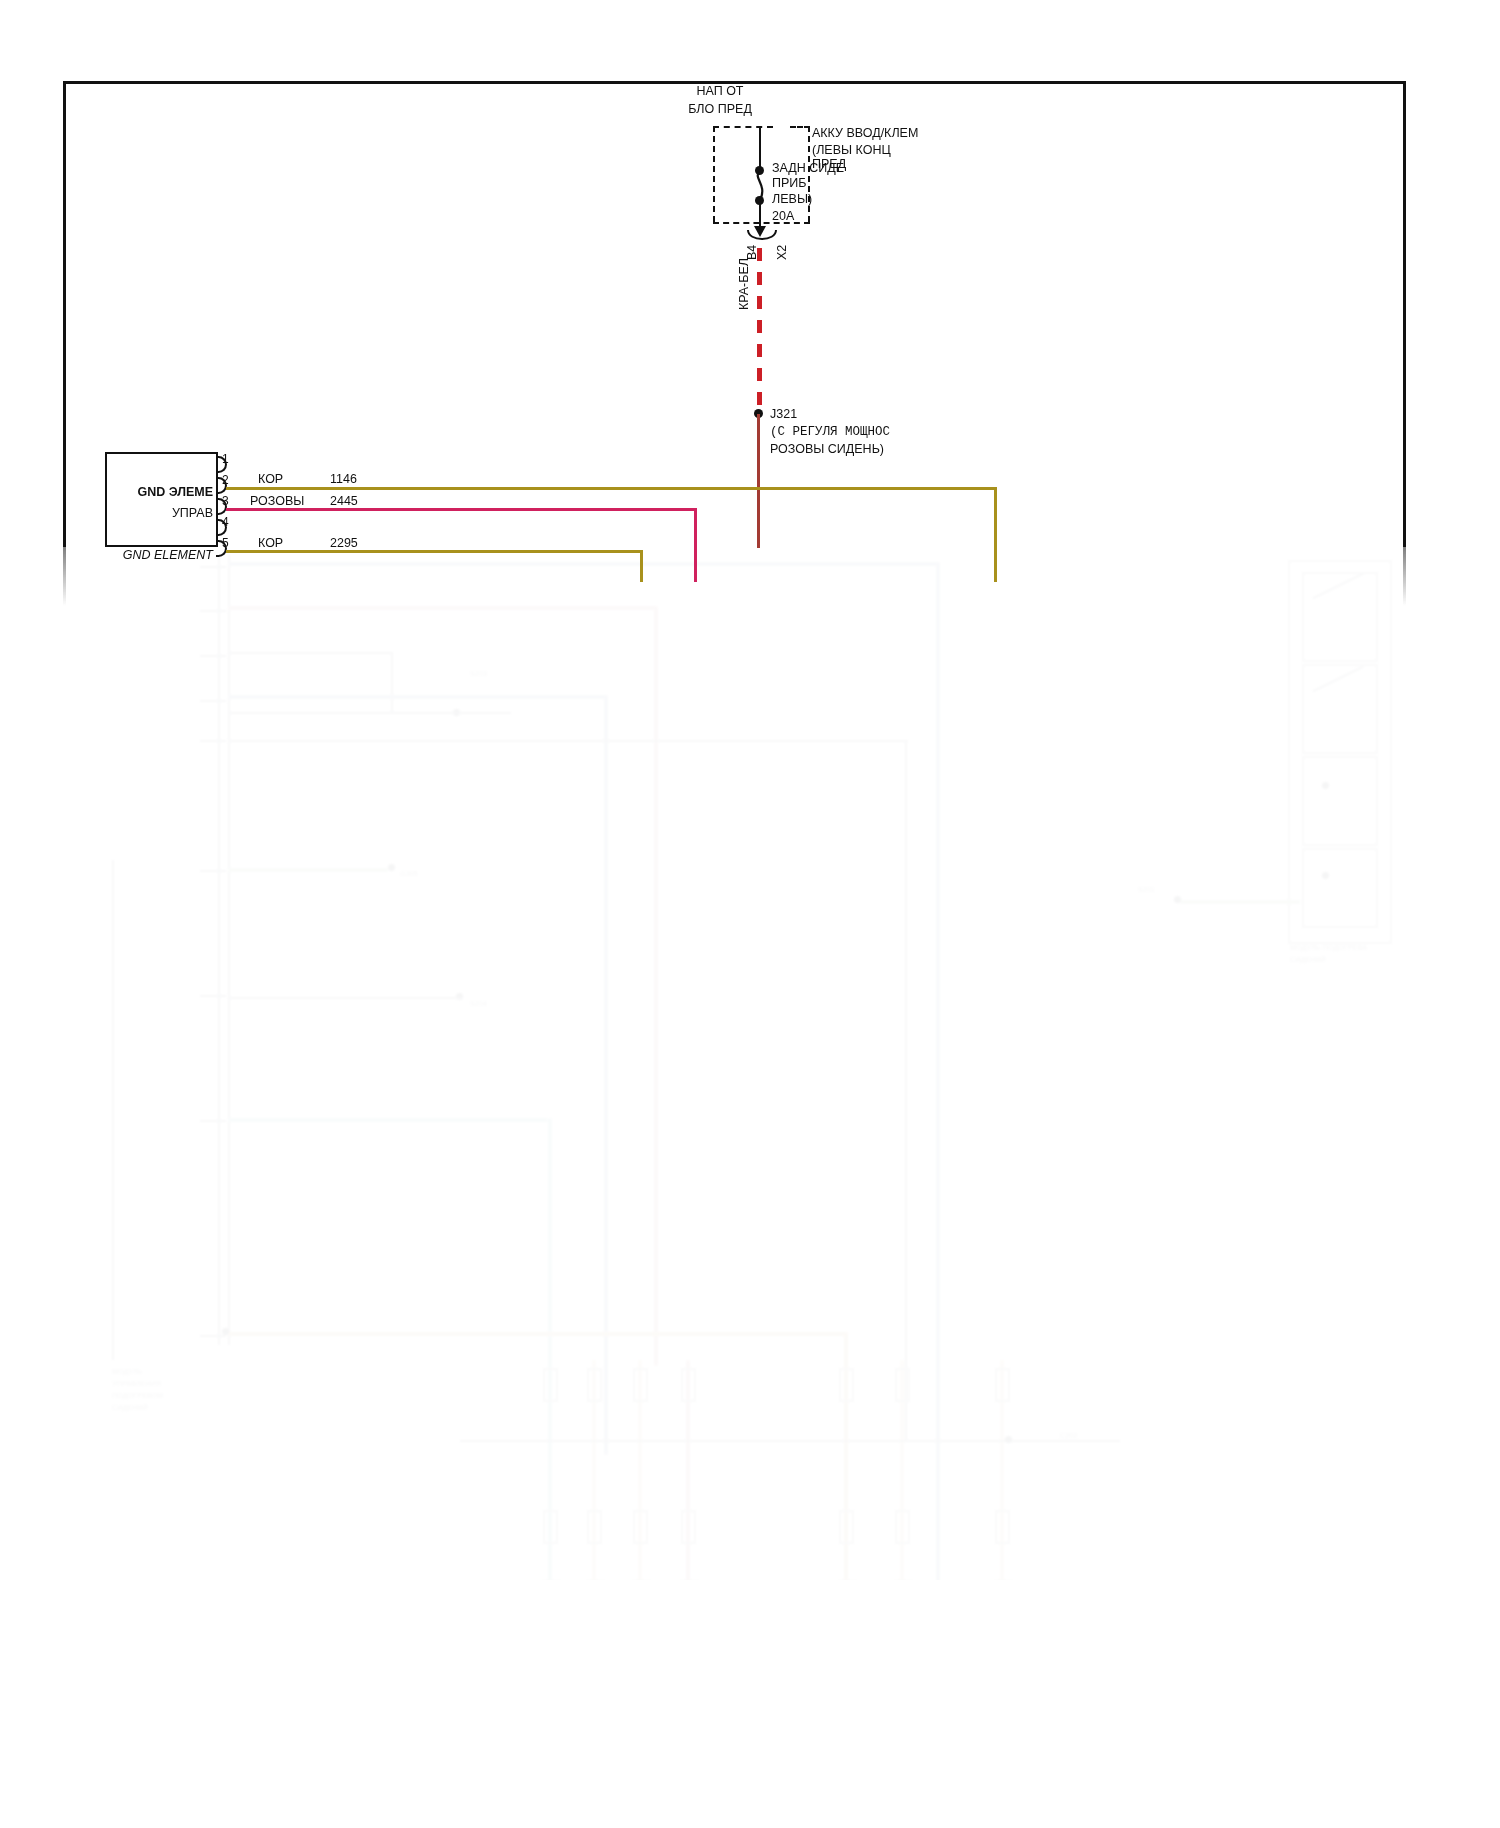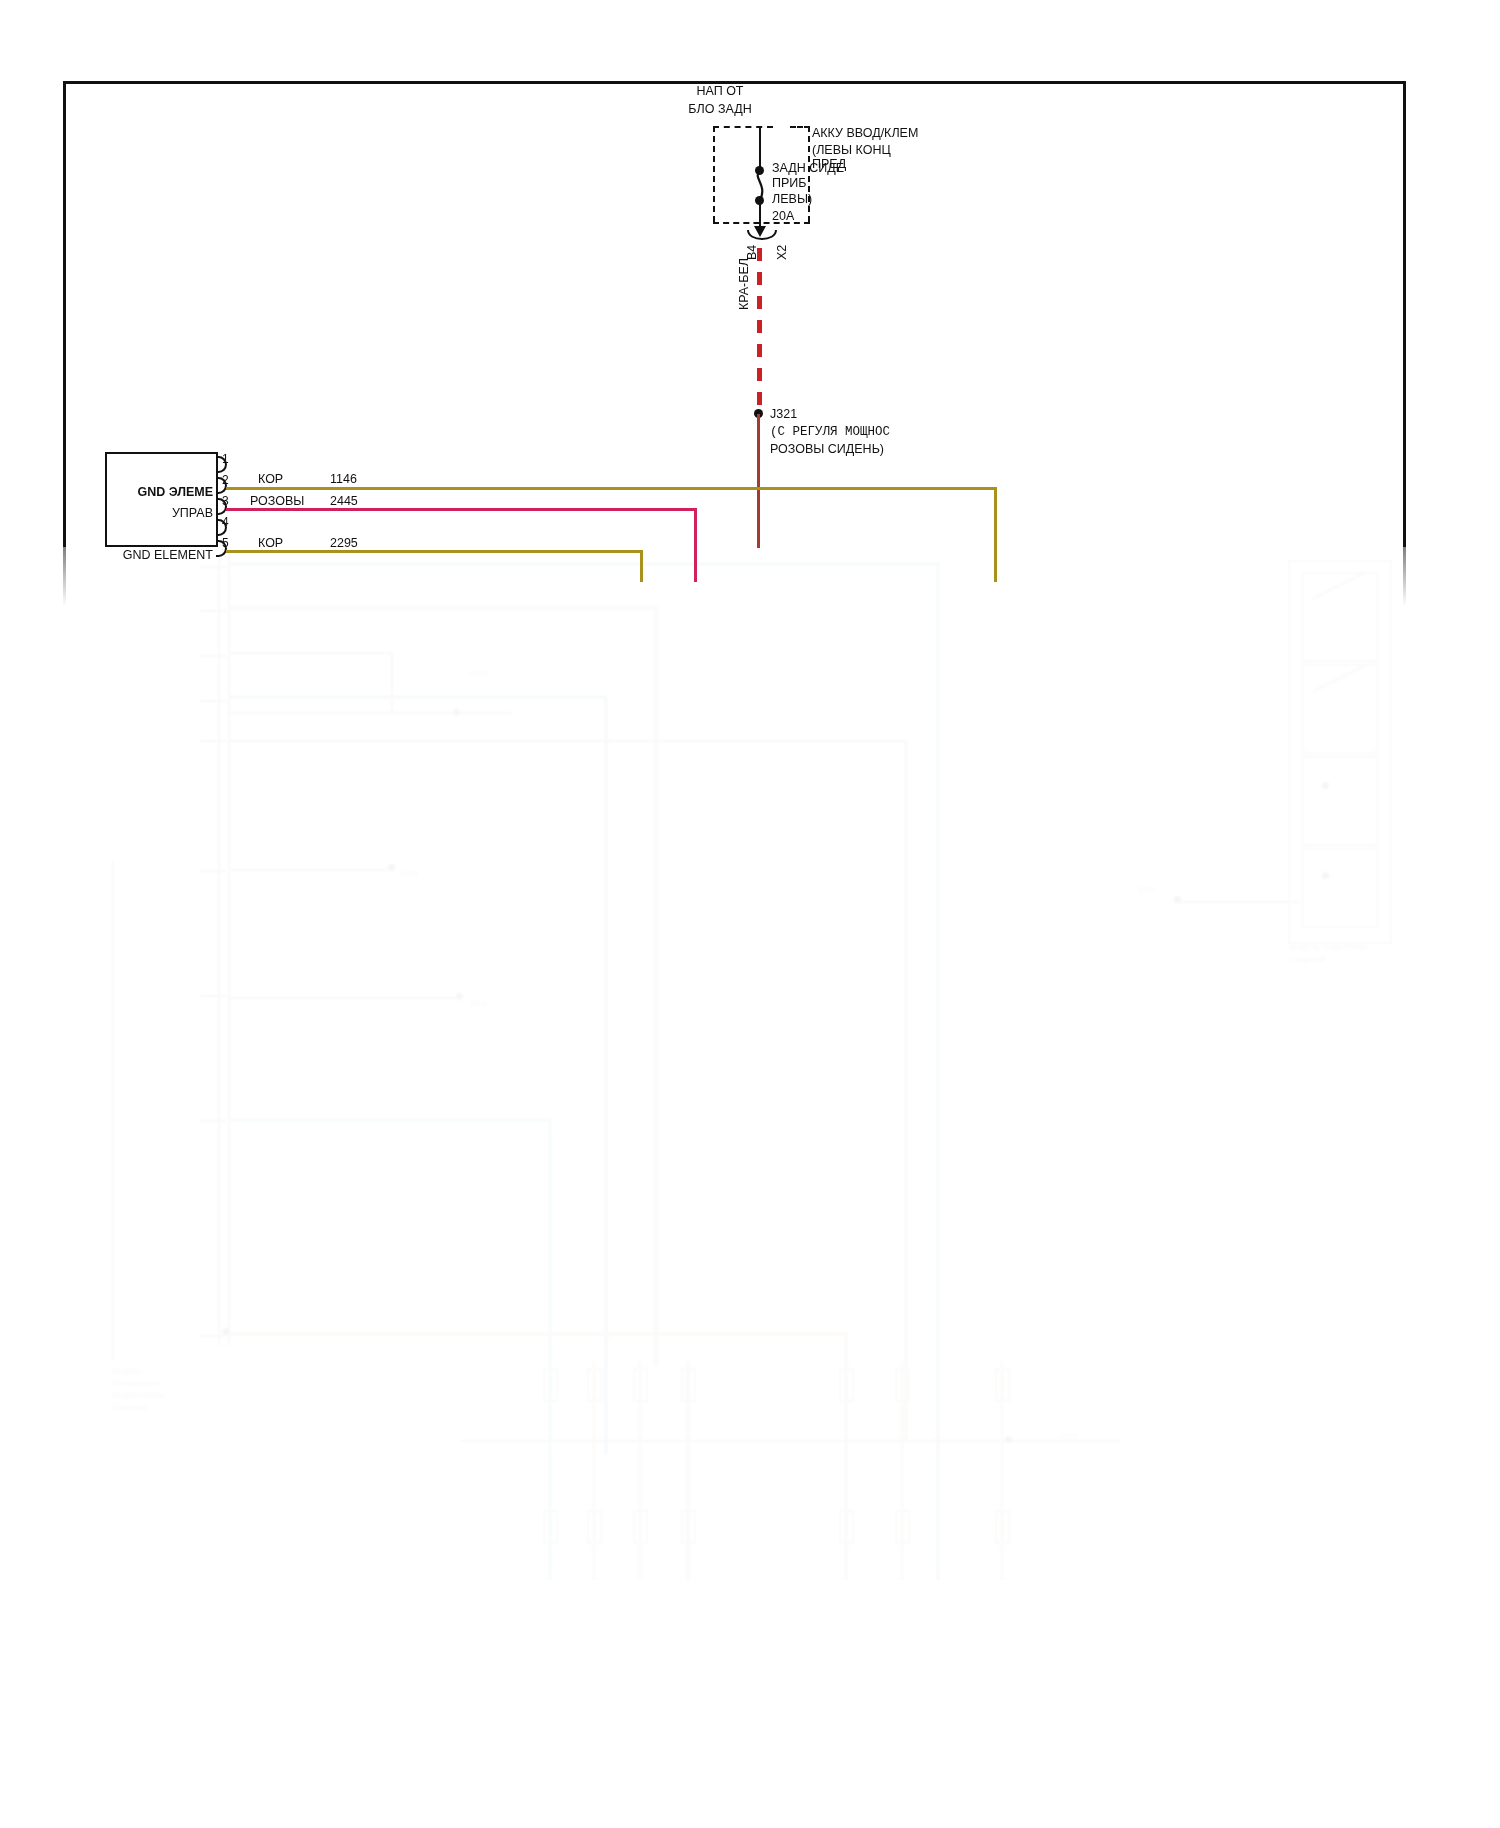--- a/index.html
+++ b/index.html
@@ -225,21 +225,21 @@
     <div class="fd-txt" style="left:400px;top:870px;">G305</div>
   </div>
 
   <div class="wash"></div>
   <div class="wash2"></div>
 
   <div class="frame"></div>
   <div class="frame-fade"></div>
 
   <div class="lbl c" style="left:660px;top:84px;width:120px;">НАП ОТ</div>
-  <div class="lbl c" style="left:660px;top:102px;width:120px;">БЛО ЗАДН</div>
+  <div class="lbl c" style="left:660px;top:102px;width:120px;">БЛО ПРЕД</div>
 
   <div class="dash-seg" style="left:713px;top:126px;width:60px;"></div>
   <div class="dash-seg" style="left:790px;top:126px;width:20px;"></div>
   <div class="dash-segv" style="left:713px;top:126px;height:96px;"></div>
   <div class="dash-segv" style="left:808px;top:126px;height:96px;"></div>
   <div class="dash-seg" style="left:713px;top:222px;width:97px;"></div>
 
   <div class="lbl" style="left:812px;top:126px;">АККУ ВВОД/КЛЕМ</div>
   <div class="lbl" style="left:812px;top:143px;text-align:right;">(ЛЕВЫ КОНЦ</div>
   <div class="lbl" style="left:812px;top:157px;">ПРЕД</div>
@@ -284,21 +284,21 @@
   <div class="pinbracket" style="left:216px;top:540px;"></div>
 
   <div class="pinnum" style="left:222px;top:452px;">1</div>
   <div class="pinnum" style="left:222px;top:473px;">2</div>
   <div class="pinnum" style="left:222px;top:494px;">3</div>
   <div class="pinnum" style="left:222px;top:515px;">4</div>
   <div class="pinnum" style="left:222px;top:536px;">5</div>
 
   <div class="lbl r" style="left:60px;top:485px;width:153px;font-weight:bold;">GND ЭЛЕМЕ</div>
   <div class="lbl r" style="left:60px;top:506px;width:153px;">УПРАВ</div>
-  <div class="lbl r" style="left:50px;top:548px;width:163px;">GND ELEMENT</div>
+  <div class="lbl r" style="left:50px;top:548px;width:163px;font-style:italic;">GND ELEMENT</div>
 
   <div class="wlabel" style="left:258px;top:472px;">КОР</div>
   <div class="wlabel" style="left:330px;top:472px;">1146</div>
 
   <div class="wlabel" style="left:250px;top:494px;">РОЗОВЫ</div>
   <div class="wlabel" style="left:330px;top:494px;">2445</div>
 
   <div class="wlabel" style="left:258px;top:536px;">КОР</div>
   <div class="wlabel" style="left:330px;top:536px;">2295</div>
 

